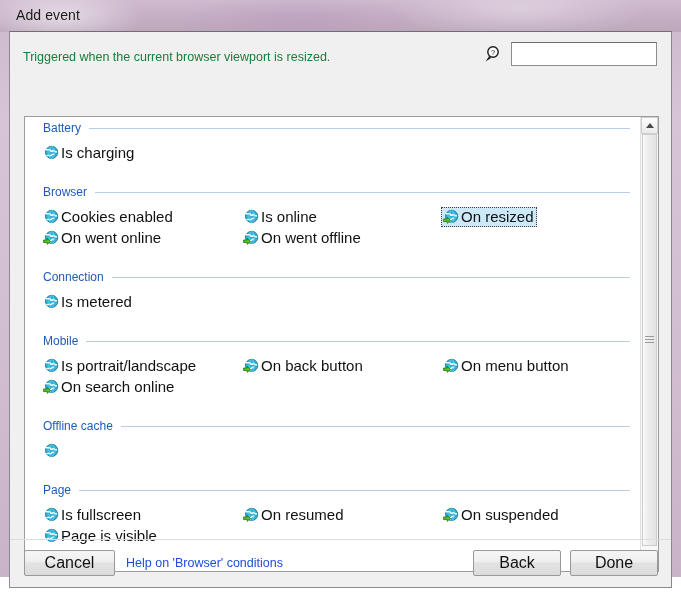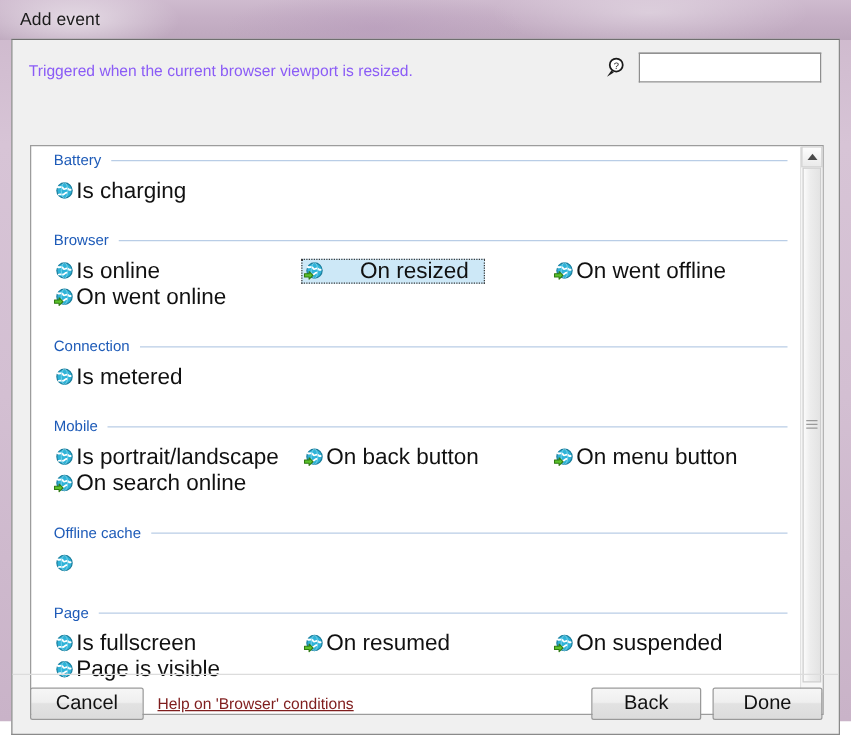--- a/index.html
+++ b/index.html
@@ -56,21 +56,21 @@
 
   
   #header{
     position:relative;
     height:46px;
   }
   #desc{
     position:absolute;
     left:13px; top:18px;
     font-size:12.5px;
-    color:#8b5cf6;
+    color:#15803d;
     white-space:nowrap;
   }
   #search-wrap{
     position:absolute;
     right:14px; top:10px;
     display:flex; align-items:center;
   }
   #magnifier{
     width:20px;height:20px;margin-right:7px;display:block;
   }
@@ -133,33 +133,32 @@
     box-sizing:border-box;
     width:200px;
     height:21px;
     display:flex;
     align-items:center;
     padding-left:16px;
     cursor:default;
     white-space:nowrap;
   }
   .item .ilabel{
-    font-size:18px;
+    font-size:15px;
     color:#111111;
     margin-left:2px;
   }
   .item .iconbox{
     width:16px;height:16px;flex:0 0 16px;
     display:block;
   }
   .item.selected .hit{
     background:#cde8f7;
     border:1px dotted #3b3b3b;
-    padding:0 12px 0 1px;
-    gap:27px;
+    padding:0 2px 0 1px;
   }
   .hit{
     display:flex;align-items:center;
     height:18px;
     border:1px solid transparent;
     padding:0 2px 0 1px;
   }
 
   .group-pad{ height:18px; }
 
@@ -235,22 +234,21 @@
     color:#111111;
     cursor:default;
   }
   #btn-cancel{ left:14px;  width:91px; }
   #btn-back{   right:110px; width:88px;margin-left:42px; }
   #btn-done{   right:13px;  width:88px; }
   #help-link{
     position:absolute;
     left:116px; top:16px;
     font-size:12.5px;
-    color:#7f1d1d;
-    text-decoration:underline;
+    color:#1d4ed8;
     cursor:pointer;
     white-space:nowrap;
   }
 </style>
 </head>
 <body>
 
 <div id="window">
 
   <div id="titlebar">
@@ -305,20 +303,32 @@
             <div class="items">
               <div class="item">
                 <span class="hit">
                   <span class="iconbox"><svg width="16" height="16" viewBox="0 0 16 16">
                       <circle cx="8.6" cy="7.4" r="6.1" fill="#2fb3d8"></circle>
                       <path d="M8.6 1.3a6.1 6.1 0 0 1 0 12.2 6.1 6.1 0 0 1 0-12.2z" fill="none" stroke="#1d7f9e" stroke-width="1"></path>
                       <path d="M3.2 4.6c1.6.5 2.4-.3 3.6.2.9.4.4 1.3 1.4 1.5 1 .2 1.5-.9 2.6-.5.9.3 1.6 1.4 2.7 1.0" fill="none" stroke="#ffffff" stroke-width="1.5" stroke-linecap="round"></path>
                       <path d="M4.0 10.6c1.5-.6 2.6.4 3.9-.1 1.1-.4 1.4-1.6 2.6-1.4" fill="none" stroke="#ffffff" stroke-width="1.4" stroke-linecap="round"></path>
                       <ellipse cx="8.6" cy="7.4" rx="2.6" ry="6.1" fill="none" stroke="#7fd4ea" stroke-width=".7"></ellipse>
                     </svg></span>
+                  <span class="ilabel">Cookies enabled</span>
+                </span>
+              </div>
+              <div class="item">
+                <span class="hit">
+                  <span class="iconbox"><svg width="16" height="16" viewBox="0 0 16 16">
+                      <circle cx="8.6" cy="7.4" r="6.1" fill="#2fb3d8"></circle>
+                      <path d="M8.6 1.3a6.1 6.1 0 0 1 0 12.2 6.1 6.1 0 0 1 0-12.2z" fill="none" stroke="#1d7f9e" stroke-width="1"></path>
+                      <path d="M3.2 4.6c1.6.5 2.4-.3 3.6.2.9.4.4 1.3 1.4 1.5 1 .2 1.5-.9 2.6-.5.9.3 1.6 1.4 2.7 1.0" fill="none" stroke="#ffffff" stroke-width="1.5" stroke-linecap="round"></path>
+                      <path d="M4.0 10.6c1.5-.6 2.6.4 3.9-.1 1.1-.4 1.4-1.6 2.6-1.4" fill="none" stroke="#ffffff" stroke-width="1.4" stroke-linecap="round"></path>
+                      <ellipse cx="8.6" cy="7.4" rx="2.6" ry="6.1" fill="none" stroke="#7fd4ea" stroke-width=".7"></ellipse>
+                    </svg></span>
                   <span class="ilabel">Is online</span>
                 </span>
               </div>
               <div class="item selected">
                 <span class="hit">
                   <span class="iconbox"><svg width="16" height="16" viewBox="0 0 16 16">
                       <circle cx="8.6" cy="7.4" r="6.1" fill="#2fb3d8"></circle>
                       <path d="M8.6 1.3a6.1 6.1 0 0 1 0 12.2 6.1 6.1 0 0 1 0-12.2z" fill="none" stroke="#1d7f9e" stroke-width="1"></path>
                       <path d="M3.2 4.6c1.6.5 2.4-.3 3.6.2.9.4.4 1.3 1.4 1.5 1 .2 1.5-.9 2.6-.5.9.3 1.6 1.4 2.7 1.0" fill="none" stroke="#ffffff" stroke-width="1.5" stroke-linecap="round"></path>
                       <path d="M4.0 10.6c1.5-.6 2.6.4 3.9-.1 1.1-.4 1.4-1.6 2.6-1.4" fill="none" stroke="#ffffff" stroke-width="1.4" stroke-linecap="round"></path>
@@ -335,36 +345,36 @@
                   <span class="iconbox"><svg width="16" height="16" viewBox="0 0 16 16">
                       <circle cx="8.6" cy="7.4" r="6.1" fill="#2fb3d8"></circle>
                       <path d="M8.6 1.3a6.1 6.1 0 0 1 0 12.2 6.1 6.1 0 0 1 0-12.2z" fill="none" stroke="#1d7f9e" stroke-width="1"></path>
                       <path d="M3.2 4.6c1.6.5 2.4-.3 3.6.2.9.4.4 1.3 1.4 1.5 1 .2 1.5-.9 2.6-.5.9.3 1.6 1.4 2.7 1.0" fill="none" stroke="#ffffff" stroke-width="1.5" stroke-linecap="round"></path>
                       <path d="M4.0 10.6c1.5-.6 2.6.4 3.9-.1 1.1-.4 1.4-1.6 2.6-1.4" fill="none" stroke="#ffffff" stroke-width="1.4" stroke-linecap="round"></path>
                       <ellipse cx="8.6" cy="7.4" rx="2.6" ry="6.1" fill="none" stroke="#7fd4ea" stroke-width=".7"></ellipse>
                       <g>
                         <path d="M0.6 10.0 L4.3 10.0 L4.3 8.3 L7.4 11.3 L4.3 14.3 L4.3 12.6 L0.6 12.6 Z" fill="#5cc22c" stroke="#2f7a12" stroke-width=".9" stroke-linejoin="round"></path>
                       </g>
                     </svg></span>
+                  <span class="ilabel">On went online</span>
+                </span>
+              </div>
+              <div class="item">
+                <span class="hit">
+                  <span class="iconbox"><svg width="16" height="16" viewBox="0 0 16 16">
+                      <circle cx="8.6" cy="7.4" r="6.1" fill="#2fb3d8"></circle>
+                      <path d="M8.6 1.3a6.1 6.1 0 0 1 0 12.2 6.1 6.1 0 0 1 0-12.2z" fill="none" stroke="#1d7f9e" stroke-width="1"></path>
+                      <path d="M3.2 4.6c1.6.5 2.4-.3 3.6.2.9.4.4 1.3 1.4 1.5 1 .2 1.5-.9 2.6-.5.9.3 1.6 1.4 2.7 1.0" fill="none" stroke="#ffffff" stroke-width="1.5" stroke-linecap="round"></path>
+                      <path d="M4.0 10.6c1.5-.6 2.6.4 3.9-.1 1.1-.4 1.4-1.6 2.6-1.4" fill="none" stroke="#ffffff" stroke-width="1.4" stroke-linecap="round"></path>
+                      <ellipse cx="8.6" cy="7.4" rx="2.6" ry="6.1" fill="none" stroke="#7fd4ea" stroke-width=".7"></ellipse>
+                      <g>
+                        <path d="M0.6 10.0 L4.3 10.0 L4.3 8.3 L7.4 11.3 L4.3 14.3 L4.3 12.6 L0.6 12.6 Z" fill="#5cc22c" stroke="#2f7a12" stroke-width=".9" stroke-linejoin="round"></path>
+                      </g>
+                    </svg></span>
                   <span class="ilabel">On went offline</span>
-                </span>
-              </div>
-              <div class="item">
-                <span class="hit">
-                  <span class="iconbox"><svg width="16" height="16" viewBox="0 0 16 16">
-                      <circle cx="8.6" cy="7.4" r="6.1" fill="#2fb3d8"></circle>
-                      <path d="M8.6 1.3a6.1 6.1 0 0 1 0 12.2 6.1 6.1 0 0 1 0-12.2z" fill="none" stroke="#1d7f9e" stroke-width="1"></path>
-                      <path d="M3.2 4.6c1.6.5 2.4-.3 3.6.2.9.4.4 1.3 1.4 1.5 1 .2 1.5-.9 2.6-.5.9.3 1.6 1.4 2.7 1.0" fill="none" stroke="#ffffff" stroke-width="1.5" stroke-linecap="round"></path>
-                      <path d="M4.0 10.6c1.5-.6 2.6.4 3.9-.1 1.1-.4 1.4-1.6 2.6-1.4" fill="none" stroke="#ffffff" stroke-width="1.4" stroke-linecap="round"></path>
-                      <ellipse cx="8.6" cy="7.4" rx="2.6" ry="6.1" fill="none" stroke="#7fd4ea" stroke-width=".7"></ellipse>
-                      <g>
-                        <path d="M0.6 10.0 L4.3 10.0 L4.3 8.3 L7.4 11.3 L4.3 14.3 L4.3 12.6 L0.6 12.6 Z" fill="#5cc22c" stroke="#2f7a12" stroke-width=".9" stroke-linejoin="round"></path>
-                      </g>
-                    </svg></span>
-                  <span class="ilabel">On went online</span>
                 </span>
               </div>
             </div>
             <div class="group-pad"></div>
           </div>
           <div class="group">
             <div class="group-head">
               <span class="group-title">Connection</span>
               <span class="group-rule"></span>
             </div>

